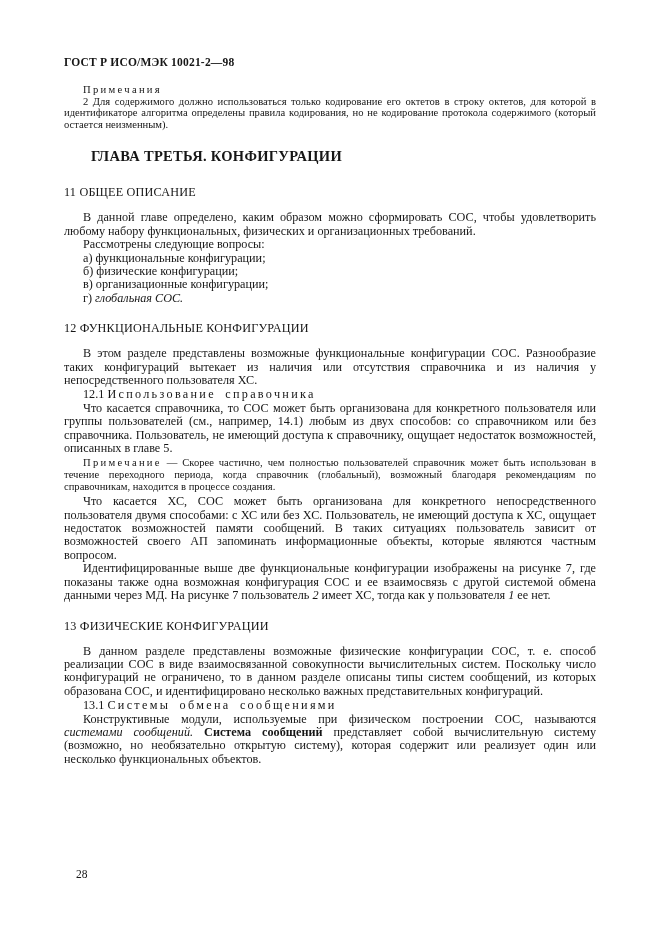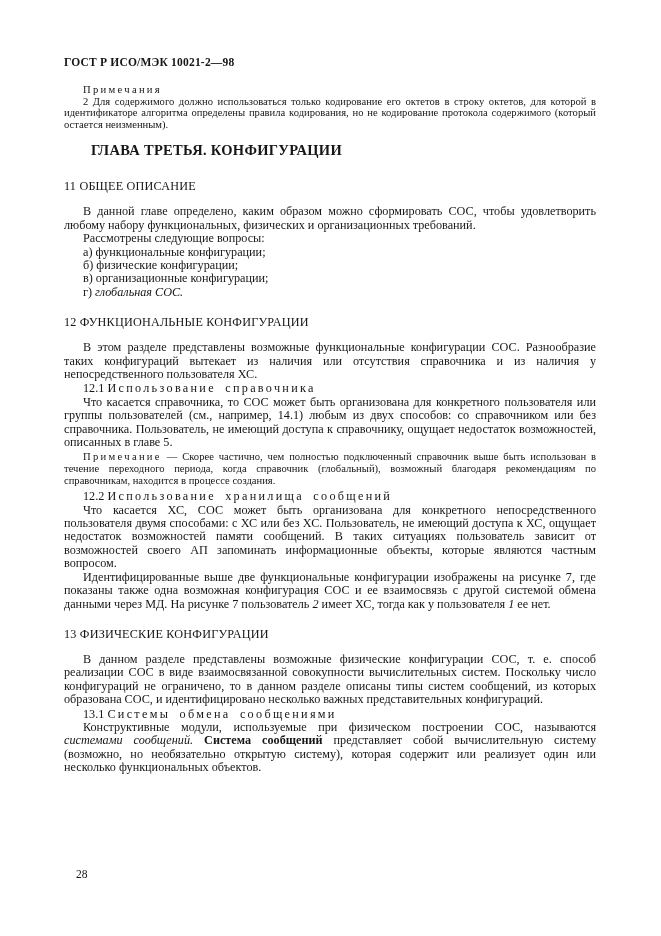--- a/index.html
+++ b/index.html
@@ -40,21 +40,21 @@
     font-size: 10.6px;
     line-height: 11.6px;
     text-align: justify;
     text-indent: 19px;
   }
   .note-title { margin-top: 0; }
   .spaced { letter-spacing: 2.3px; word-spacing: 4px; }
   h1.chapter {
     font-size: 14.5px;
     font-weight: bold;
-    margin: 12px 0 20px 27px;
+    margin: 18px 0 20px 27px;
     letter-spacing: 0.3px;
   }
   h2.section-h {
     font-size: 12.2px;
     font-weight: normal;
     margin: 16px 0 11px 0;
     letter-spacing: 0.2px;
   }
   .subsec-title { margin-top: 1px; }
   .subsec-title.gap { margin-top: 4px; }
@@ -89,23 +89,22 @@
     <p class="body">б) физические конфигурации;</p>
     <p class="body">в) организационные конфигурации;</p>
     <p class="body"><span>г) </span><span class="italic">глобальная  СОС.</span></p>
 
     <h2 class="section-h">12 ФУНКЦИОНАЛЬНЫЕ КОНФИГУРАЦИИ</h2>
     <p class="body">В этом разделе представлены возможные функциональные конфигурации СОС. Разнообразие таких конфигураций вытекает из наличия или отсутствия справочника и из наличия у непосредственного пользователя ХС.</p>
 
     <p class="body subsec-title"><span>12.1</span> <span class="spaced">Использование справочника</span></p>
     <p class="body">Что касается справочника, то СОС может быть организована для конкретного пользователя или группы пользователей (см., например, 14.1) любым из двух способов: со справочником или без справочника. Пользователь, не имеющий доступа к справочнику, ощущает недостаток возможностей, описанных в главе 5.</p>
 
-    <p class="note note-block"><span class="spaced">Примечание</span><span> — Скорее частично, чем полностью подключенный справочник выше быть использован в течение переходного периода, когда справочник (глобальный), возможный благодаря рекомендациям по справочникам, находится в процессе создания.</span></p>
+    <p class="note note-block"><span class="spaced">Примечание</span><span> — Скорее частично, чем полностью пользователей справочник может быть использован в течение переходного периода, когда справочник (глобальный), возможный благодаря рекомендациям по справочникам, находится в процессе создания.</span></p>
 
-    <p class="body subsec-title gap"><span>12.2</span> <span class="spaced">Использование хранилища сообщений</span></p>
     <p class="body">Что касается ХС, СОС может быть организована для конкретного непосредственного пользователя двумя способами: с ХС или без ХС. Пользователь, не имеющий доступа к ХС, ощущает недостаток возможностей памяти сообщений. В таких ситуациях пользователь зависит от возможностей своего АП запоминать информационные объекты, которые являются частным вопросом.</p>
     <p class="body"><span>Идентифицированные выше две функциональные конфигурации изображены на рисунке 7, где показаны также одна возможная конфигурация СОС и ее взаимосвязь с другой системой обмена данными через МД. На рисунке 7 пользователь </span><span class="italic">2</span><span> имеет ХС, тогда как у пользователя </span><span class="italic">1</span><span> ее нет.</span></p>
 
     <h2 class="section-h">13 ФИЗИЧЕСКИЕ КОНФИГУРАЦИИ</h2>
     <p class="body">В данном разделе представлены возможные физические конфигурации СОС, т. е. способ реализации СОС в виде взаимосвязанной совокупности вычислительных систем. Поскольку число конфигураций не ограничено, то в данном разделе описаны типы систем сообщений, из которых образована СОС, и идентифицировано несколько важных представительных конфигураций.</p>
 
     <p class="body subsec-title"><span>13.1</span> <span class="spaced">Системы обмена сообщениями</span></p>
     <p class="body"><span>Конструктивные модули, используемые при физическом построении СОС, называются </span><span class="italic">системами сообщений.</span><span class="bold"> Система сообщений </span><span>представляет  собой  вычислительную систему (возможно, но необязательно открытую систему), которая содержит или реализует один или несколько функциональных объектов.</span></p>
 
   </div>

